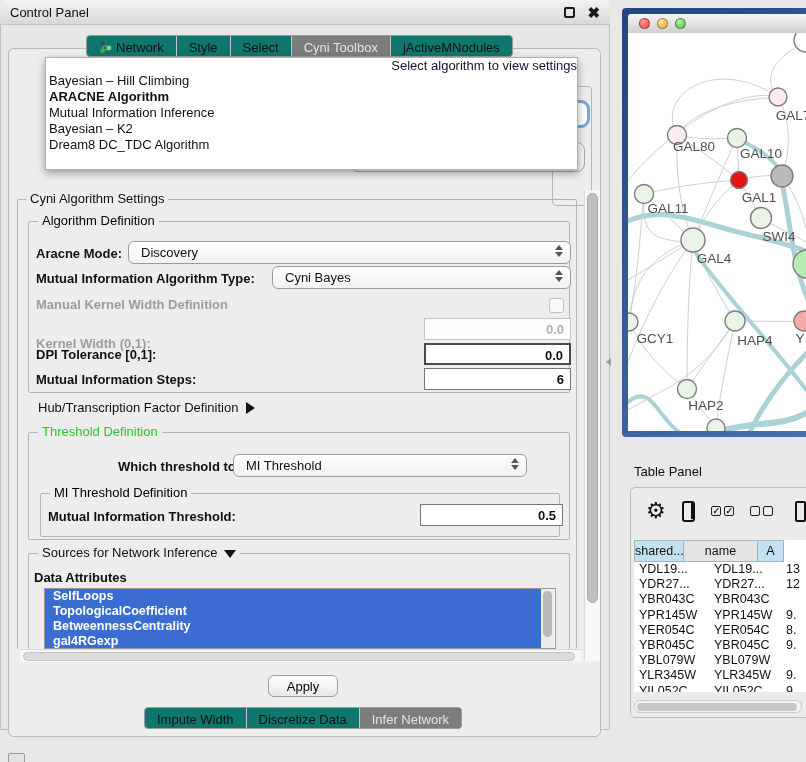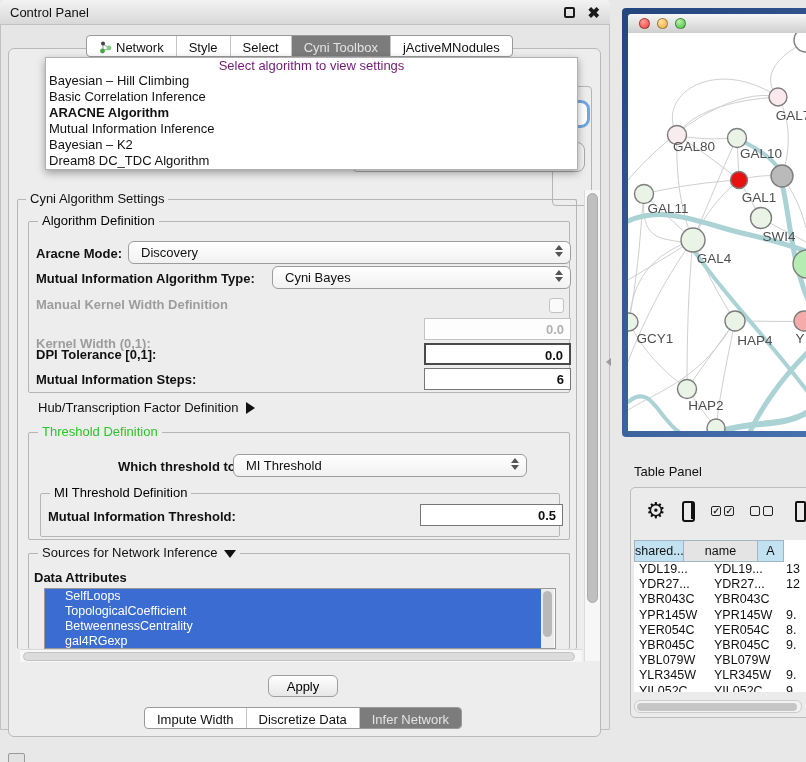--- a/index.html
+++ b/index.html
@@ -8,37 +8,37 @@
   .abs { position:absolute; }
 
   
   .cp-window { left:0; top:8; width:610px; height:730px; background:#e6e6e6; border:1px solid #c0c0c0; border-radius:4px 4px 0 0; }
   .cp-titlebar { left:0; top:8; width:610px; height:25px; background:linear-gradient(#f3f3f3,#d8d8d8); border-bottom:1px solid #c2c2c2; border-radius:4px 4px 0 0; display:flex; align-items:center; padding:0 10px; font-size:13px; }
   .cp-titlebar .spacer { flex:1; }
   .float-icon { width:11px; height:11px; border:2px solid #1a1a1a; border-radius:2px; margin-right:12px; }
   .close-icon { font-size:15px; font-weight:bold; color:#1a1a1a; line-height:11px; }
 
   
-  .tabstrip { display:inline-flex; border:1px solid #9a9a9a; border-radius:4px; background:#ffffff; overflow:hidden; height:22px; font-size:13px; align-items:stretch; }
+  .tabstrip { display:inline-flex; border:1px solid #9a9a9a; border-radius:4px; background:#0f766e; overflow:hidden; height:22px; font-size:13px; align-items:stretch; }
   .tabstrip .tab { padding:2px 12px 0 12px; border-right:1px solid #c6c6c6; white-space:nowrap; color:#111; display:flex; align-items:center; gap:4px; }
   .tabstrip .tab:last-child { border-right:none; }
   .tabstrip .tab.sel { background:#7c7c7c; color:#e3e3e3; }
   #top-tabs { top:35px; left:86px; }
   #bottom-tabs { top:707px; left:144px; }
 
   .cp-content { left:8px; top:48px; width:593px; height:689px; background:#ededed; border:1px solid #b9b9b9; border-radius:6px; }
 
   
   .frag-group { left:552px; top:86px; width:40px; height:120px; border:1px solid #b5b5b5; border-radius:4px; }
   .frag-combo-blue { left:540px; top:100px; width:50px; height:28px; border:3px solid #72a7dd; border-radius:9px; background:#fff; }
   .frag-field { left:350px; top:142px; width:235px; height:30px; border:1px solid #ababab; border-radius:8px; background:#f4f4f4; }
 
   
   .algo-dropdown { left:45px; top:57px; width:533px; height:113px; background:#fff; border:1px solid #b0b0b0; box-shadow:0 3px 8px rgba(0,0,0,.35); z-index:20; }
-  .algo-placeholder { height:15px; text-align:center; color:#701a75; font-size:13px; line-height:15px; }
+  .algo-placeholder { height:15px; text-align:right; color:#0f172a; font-size:13px; line-height:15px; }
   .algo-item { height:16px; line-height:16px; font-size:13px; padding-left:3px; white-space:nowrap; }
   .algo-item.sel { font-weight:bold; }
 
   
   .groupbox { border:1px solid #b5b5b5; border-radius:2px; }
   .group-label { position:absolute; background:#ededed; padding:0 4px; font-size:13px; line-height:14px; white-space:nowrap; }
   .lbl-blue { color:#000000; }
   .lbl-green { color:#2dc52d; }
 
   .field-label { position:absolute; font-size:13px; font-weight:bold; white-space:nowrap; }
@@ -54,21 +54,21 @@
   .tfield.disabled { border:1px solid #c4c4c4; background:#fdfdfd; color:#b2b2b2; }
   .tfield.strong { border:2px solid #4a4a4a; }
   .tfield.normal { border:1px solid #777; }
 
   .checkbox { position:absolute; width:15px; height:15px; border:1px solid #c2c2c2; border-radius:3px; background:#fafafa; }
 
   .tri-right { display:inline-block; width:0; height:0; border-top:6px solid transparent; border-bottom:6px solid transparent; border-left:9px solid #111; margin-left:8px; vertical-align:-2px; }
   .tri-down { display:inline-block; width:0; height:0; border-left:6px solid transparent; border-right:6px solid transparent; border-top:8px solid #111; margin-left:6px; vertical-align:-1px; }
 
   .listbox { position:absolute; left:44px; top:588px; width:512px; height:61px; background:#fff; border:1px solid #999; overflow:hidden; }
-  .attr-item { height:15px; line-height:15px; font-size:12.5px; color:#fff; background:#3b6cd1; padding-left:20px; width:497px; }
+  .attr-item { height:15px; line-height:15px; font-size:12.5px; color:#fff; background:#3b6cd1; padding-left:8px; width:497px;font-weight:bold; }
   .list-vscroll { position:absolute; left:541px; top:589px; width:13px; height:59px; background:#ececec; }
   .list-vscroll .thumb { position:absolute; left:2px; top:2px; width:9px; height:46px; background:#b9b9b9; border-radius:5px; }
 
   .settings-vscroll { left:584px; top:190px; width:16px; height:471px; background:#f7f7f7; border-left:1px solid #dcdcdc; }
   .settings-vscroll .thumb { position:absolute; left:2px; top:3px; width:11px; height:410px; background:#bfbfbf; border:1px solid #aaa; border-radius:6px; }
   .settings-hscroll { left:20px; top:649px; width:562px; height:13px; background:#f7f7f7; border-top:1px solid #d8d8d8; }
   .settings-hscroll .thumb { position:absolute; left:3px; top:2px; width:552px; height:9px; background:#dcdcdc; border:1px solid #c3c3c3; border-radius:5px; }
 
   .apply-btn { left:268px; top:675px; width:70px; height:22px; border:1px solid #9e9e9e; border-radius:6px; background:linear-gradient(#ffffff,#e7e7e7); font-size:13px; font-family:"Liberation Sans",sans-serif; }
 
@@ -137,21 +137,20 @@
     <span class="tab">Style</span>
     <span class="tab">Select</span>
     <span class="tab sel">Cyni Toolbox</span>
     <span class="tab">jActiveMNodules</span>
   </div>
 
 <div class="abs algo-dropdown">
   <div class="algo-placeholder">Select algorithm to view settings</div>
   <div id="algo-options">
       <div class="algo-item">Bayesian – Hill Climbing</div>
-      <div class="algo-item">Basic Correlation Inference</div>
       <div class="algo-item sel">ARACNE Algorithm</div>
       <div class="algo-item">Mutual Information Inference</div>
       <div class="algo-item">Bayesian – K2</div>
       <div class="algo-item">Dream8 DC_TDC Algorithm</div>
     </div>
 </div>
 
 <div class="abs groupbox" style="left:17px; top:199px; width:560px; height:450px; border-bottom:none;"></div>
 <div class="group-label" style="left:26px; top:192px;">Cyni Algorithm Settings</div>
 

